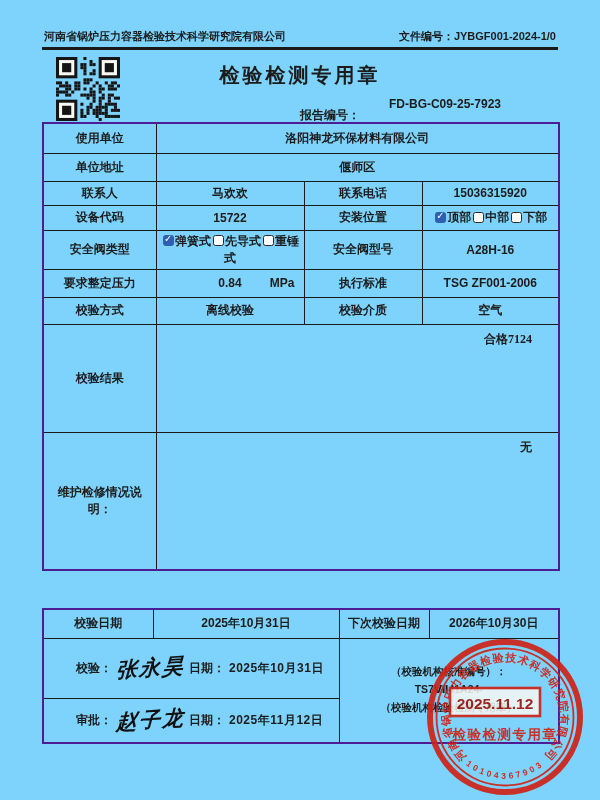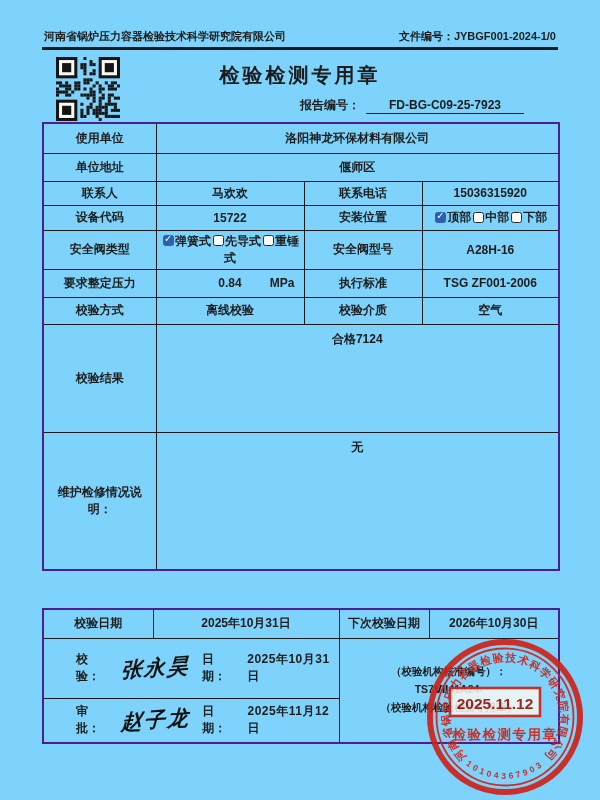--- a/index.html
+++ b/index.html
@@ -11,44 +11,44 @@
   .hdr{position:absolute;top:29px;left:44px;right:44px;display:flex;
        justify-content:space-between;font-size:11px;font-weight:bold;}
   .hdr-rule{position:absolute;top:47px;left:42px;right:42px;height:2.5px;background:#1a1a1a;}
   .qr{position:absolute;top:57px;left:56px;width:64px;height:64px;}
   .title{position:absolute;top:62px;left:0;right:0;text-align:center;
          font-size:20px;font-weight:bold;letter-spacing:3px;}
   .repno{position:absolute;top:97px;left:300px;display:flex;align-items:flex-end;
          font-size:12px;font-weight:bold;}
   .repno .lbl{margin-right:6px;}
   .repno .val{display:inline-block;width:158px;text-align:center;
-              border-bottom:1.6px solid #1a1a1a;padding-bottom:1px;}
+              border-bottom:1.6px solid #1a1a1a;padding-bottom:12px;}
 
   
   table{border-collapse:collapse;table-layout:fixed;position:absolute;left:42px;
         font-size:12px;font-weight:bold;}
   #tableA{top:122px;width:516px;}
   #tableB{top:608px;width:516px;}
   td{border:1.6px solid #1a1a1a;text-align:center;vertical-align:middle;
      padding:2px 4px;overflow:hidden;}
   table{border:2px solid #4c1d95;}
-  .tl{text-align:center;vertical-align:top;padding:6px 9px;}
+  .tl{text-align:right;vertical-align:top;padding:6px 26px;font-family:Liberation Serif, serif;}
   .pv{position:relative;}
   .pv .unit{position:absolute;right:9px;top:50%;transform:translateY(-50%);}
 
   
   .cb{display:inline-block;width:11px;height:11px;border:1.6px solid #2a2a2a;
       border-radius:2.5px;vertical-align:-1.5px;margin:0 1px 0 2px;background:#fdfdfb;
       position:relative;box-sizing:border-box;}
   .cb.checked{background:#2e5fb0;border-color:#2e5fb0;}
   .cb.checked::after{content:"✓";position:absolute;left:0px;top:-3px;color:#fff;
       font-size:10px;font-weight:bold;}
 
   
-  .sigrow{display:flex;align-items:center;padding-left:28px;gap:12px;text-align:left;}
+  .sigrow{display:flex;align-items:center;padding-left:28px;gap:4px;text-align:left;}
   .sig{font-size:21px;font-weight:bold;font-style:italic;
        font-family:"DejaVu Serif","Liberation Serif",serif;
        transform:rotate(-4deg) skewX(-6deg);letter-spacing:2px;white-space:nowrap;
        color:#111;}
   .datetxt{letter-spacing:0.5px;}
 
   .orgcell{font-size:10.5px;line-height:1.7;text-align:center;vertical-align:middle;}
   .orgcell div{white-space:nowrap;}
 
   

